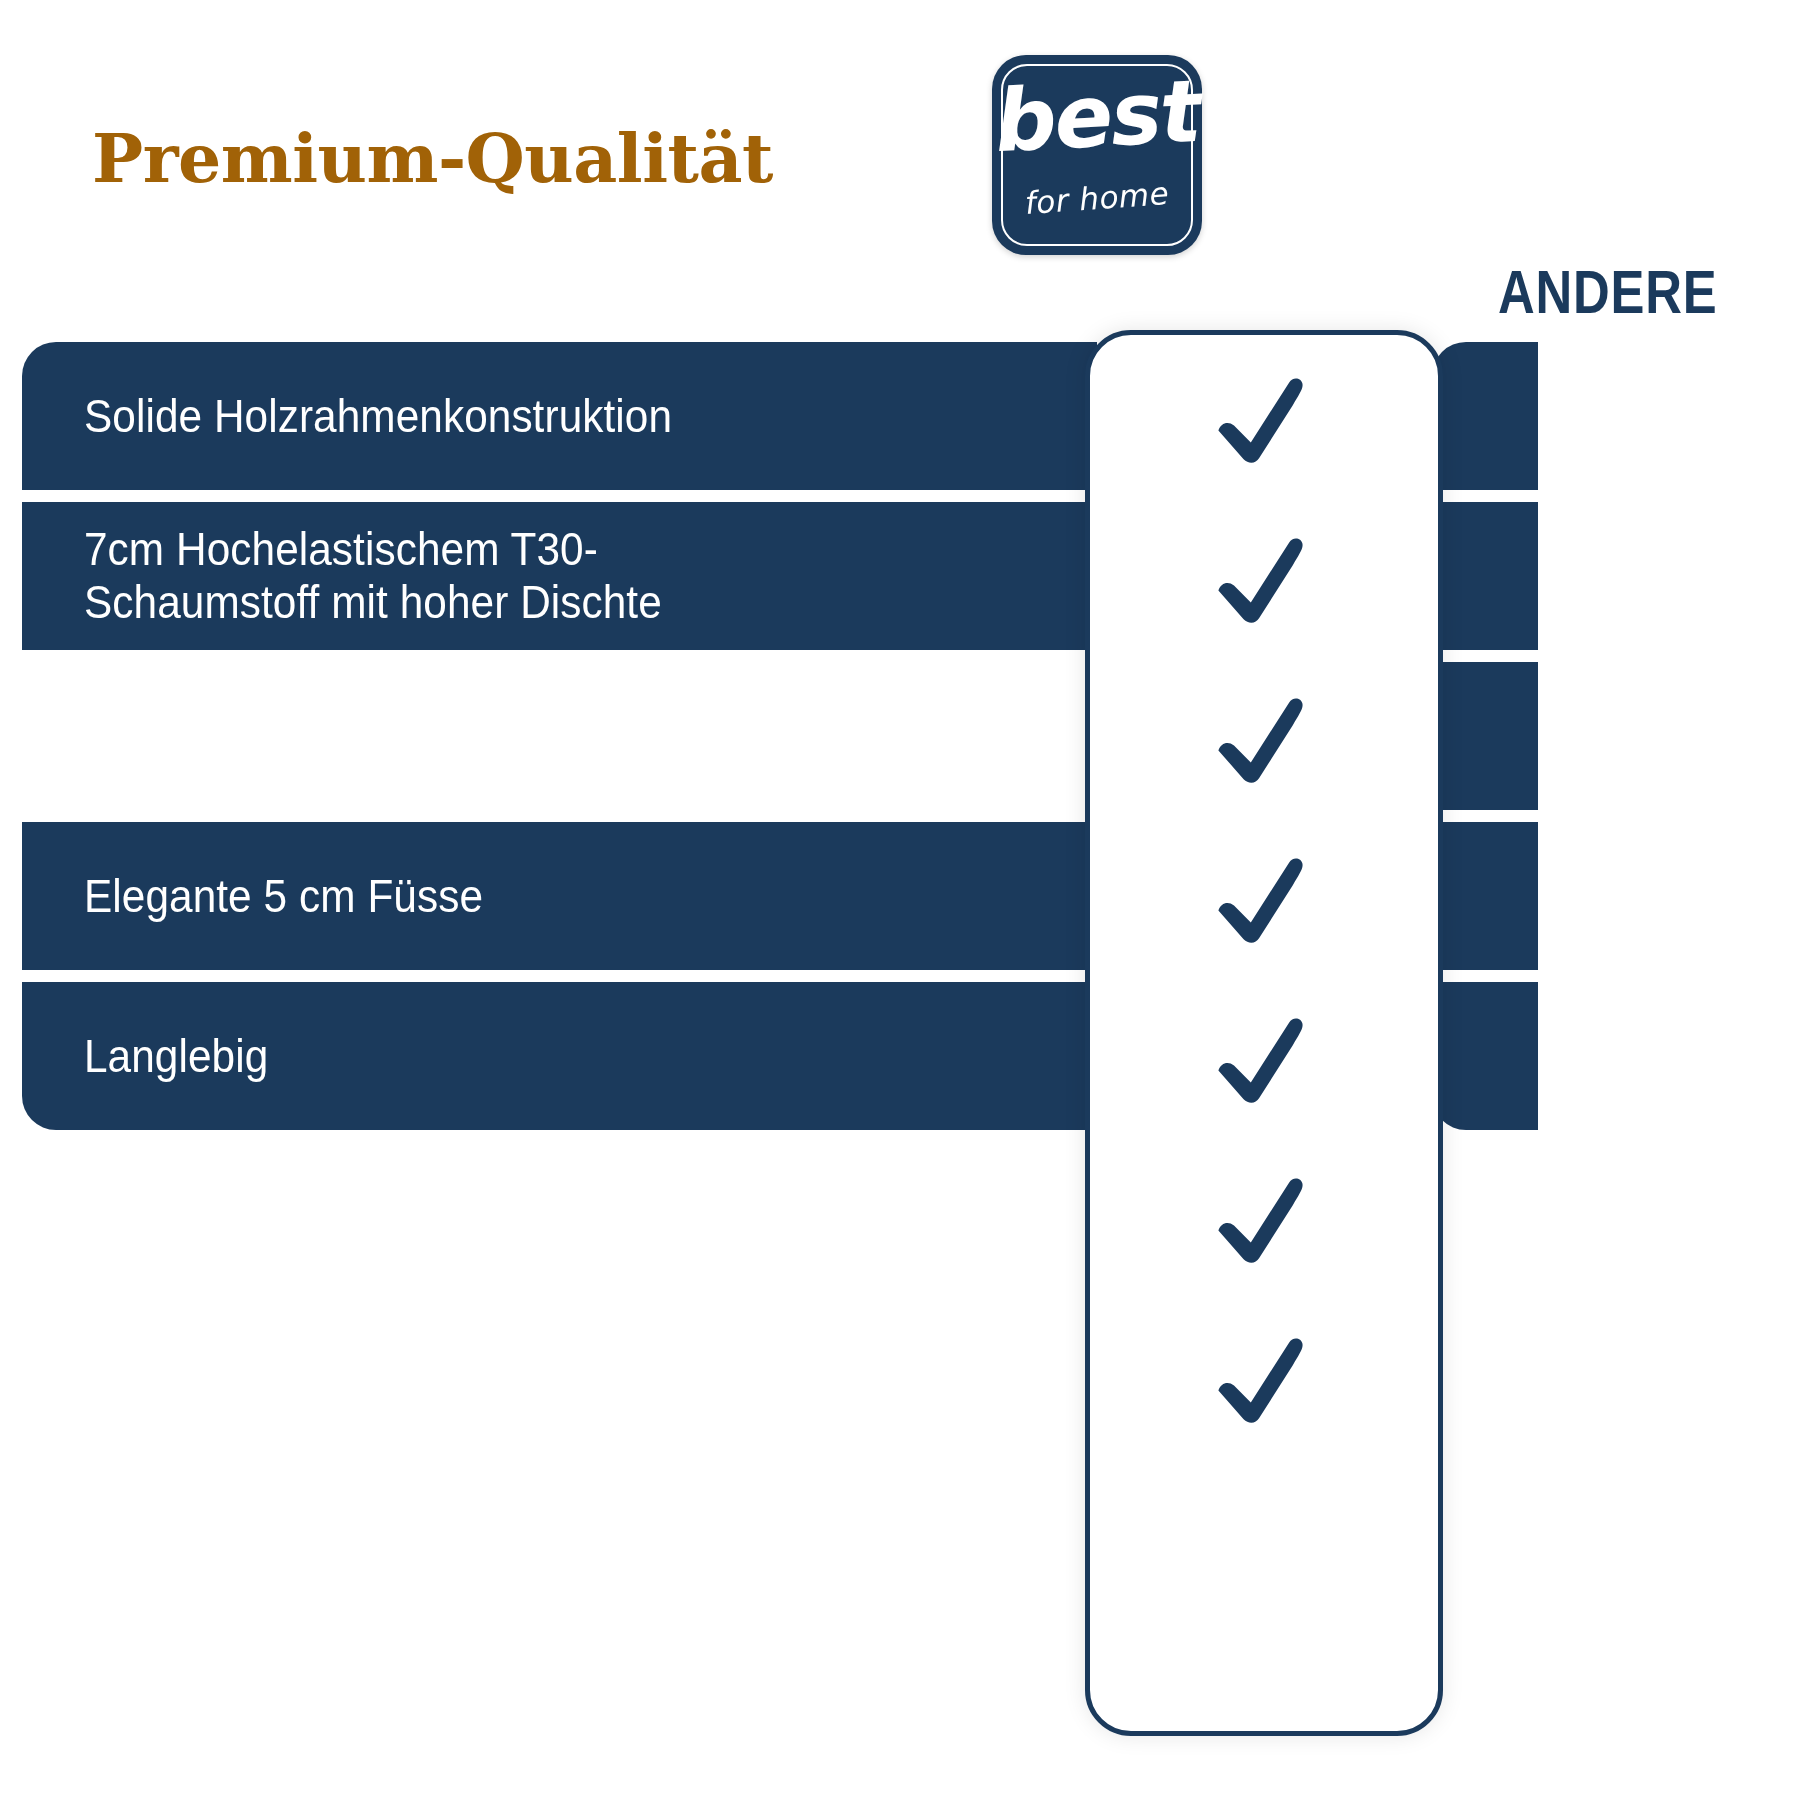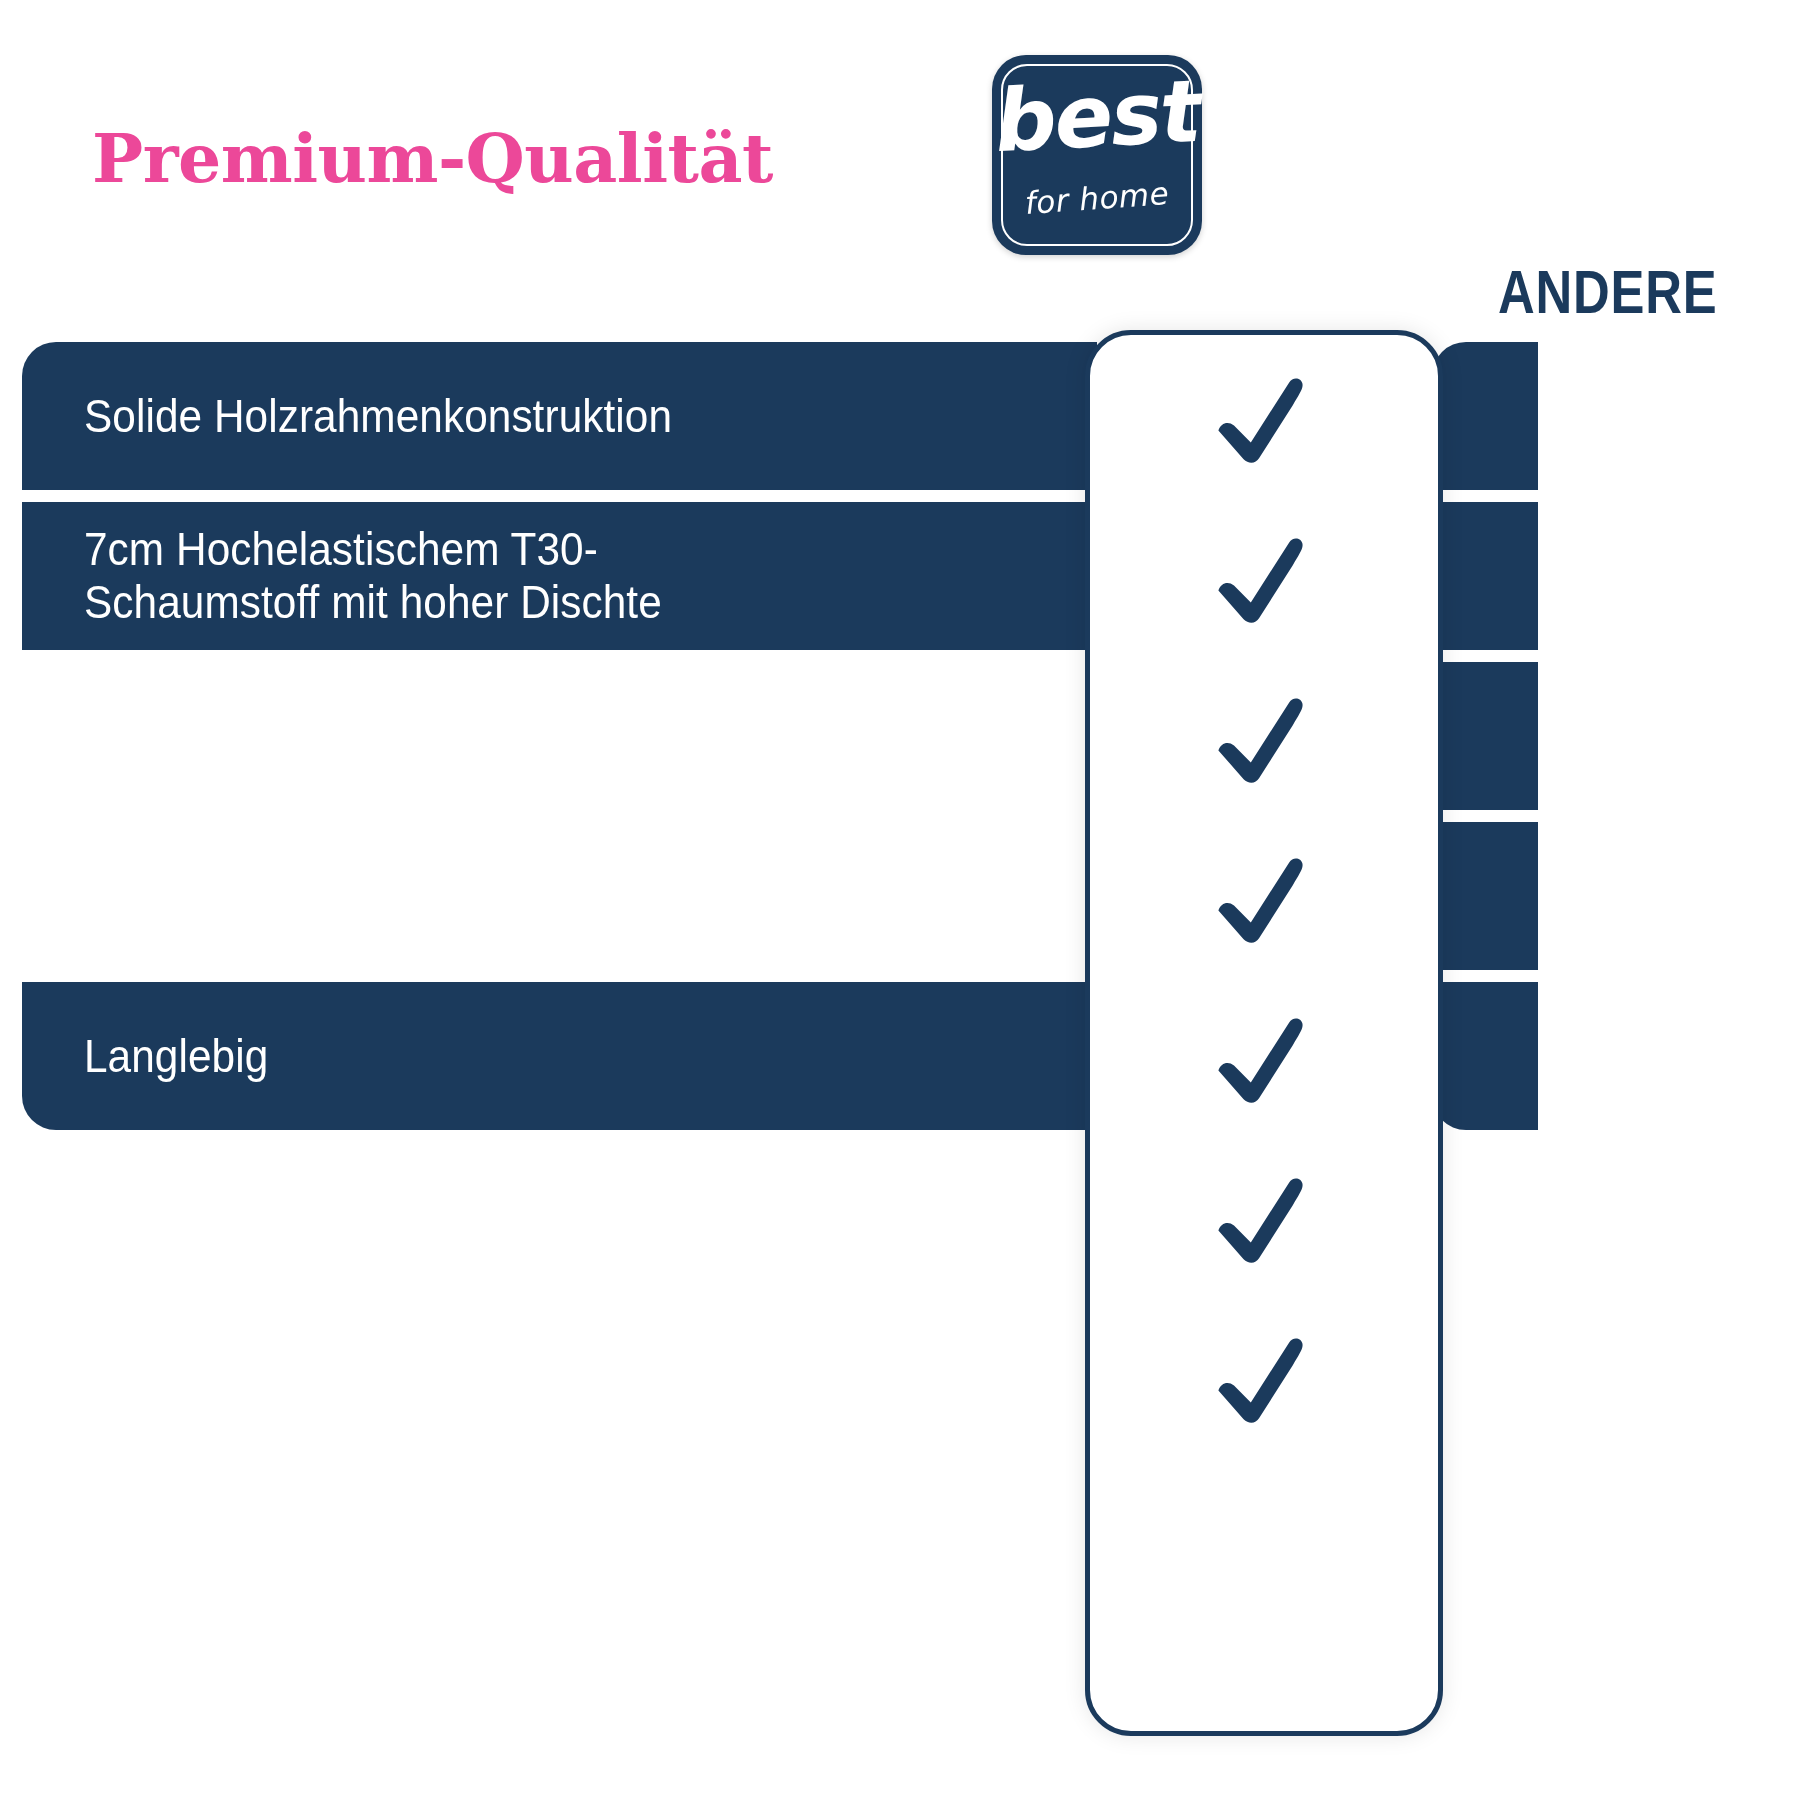--- a/index.html
+++ b/index.html
@@ -18,21 +18,21 @@
 
   
   .page-title {
     position: absolute;
     left: 92px;
     top: 118px;
     font-family: "DejaVu Serif", "Liberation Serif", serif;
     font-weight: bold;
     font-size: 68px;
     letter-spacing: -0.5px;
-    color: #ec4899;
+    color: #a16207;
     white-space: nowrap;
   }
 
   .logo-badge {
     position: absolute;
     left: 992px;
     top: 55px;
     width: 210px;
     height: 200px;
     background: #1b3a5c;
@@ -235,20 +235,23 @@
       <svg class="cross-icon" width="108" height="108" viewBox="0 0 100 100">
         <g stroke="#ffffff" stroke-width="17" stroke-linecap="round">
           <line x1="16" y1="16" x2="84" y2="84"></line>
           <line x1="84" y1="16" x2="16" y2="84"></line>
         </g>
       </svg>
     </div>
   </div>
 
   <div class="row">
+    <div class="cell-feature">
+      <span class="feature-text">Elegante 5 cm Füsse</span>
+    </div>
     <div class="cell-other">
       <svg class="cross-icon" width="108" height="108" viewBox="0 0 100 100">
         <g stroke="#ffffff" stroke-width="17" stroke-linecap="round">
           <line x1="16" y1="16" x2="84" y2="84"></line>
           <line x1="84" y1="16" x2="16" y2="84"></line>
         </g>
       </svg>
     </div>
   </div>
 

